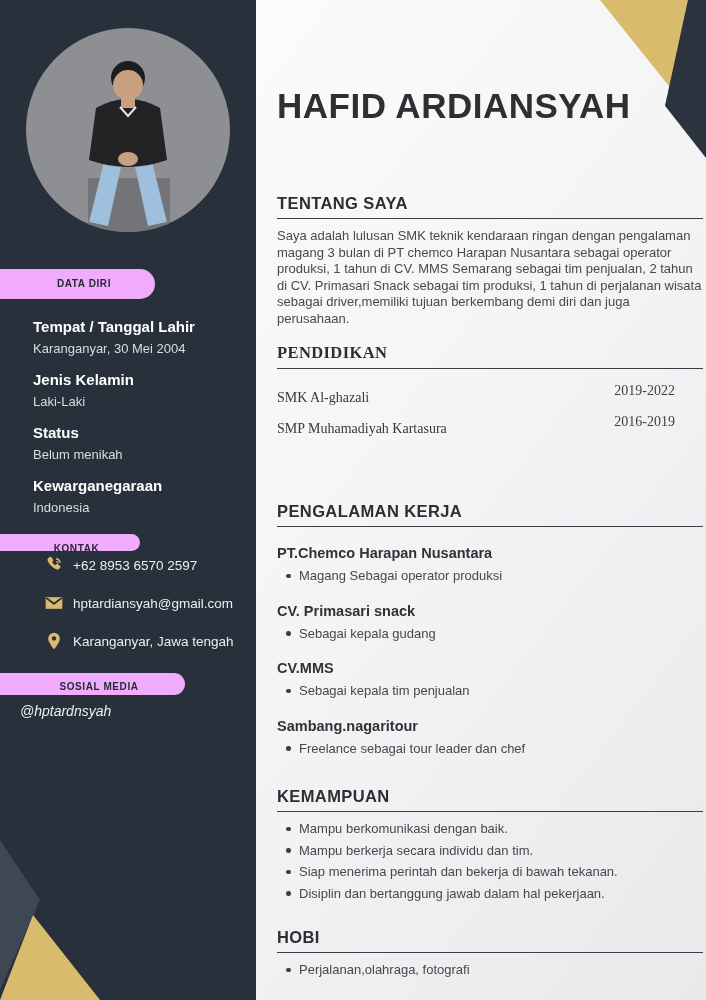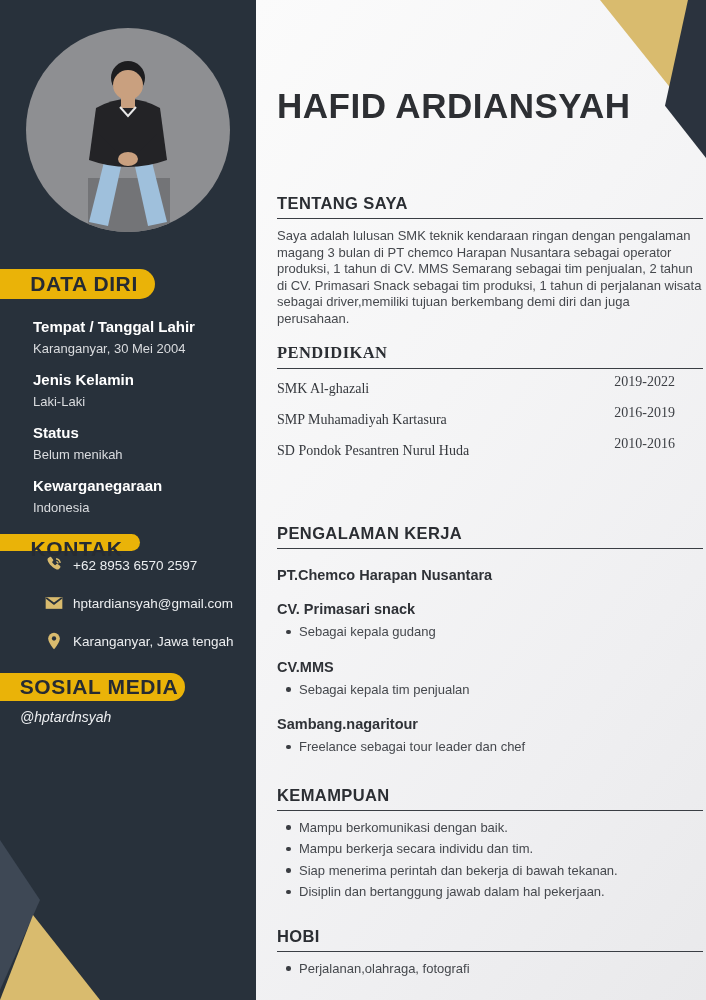--- a/index.html
+++ b/index.html
@@ -6,26 +6,26 @@
   html,body { background:#d7d7d7; }
   body { font-family:"Liberation Sans", sans-serif; }
   .page { position:relative; width:706px; height:1000px; margin:0 auto; display:flex; overflow:hidden; background:#f5f5f6; }
 
   
   .sidebar { position:relative; width:256px; height:100%; background:#28313b; flex:0 0 256px; overflow:hidden; z-index:2; }
   .photo-wrap { margin:28px auto 0; width:204px; height:204px; }
   .photo-circle { width:204px; height:204px; border-radius:50%; background:#8e8f92; overflow:hidden; }
   .photo-circle svg { display:block; }
 
-  .pill { background:#eab308; color:#262b33; font-weight:bold; font-size:21px; letter-spacing:.6px;
+  .pill { background:#f0abfc; color:#262b33; font-weight:bold; font-size:10px; letter-spacing:.6px;
           height:30px; line-height:30px; text-align:center; padding-left:13px;
           border-radius:0 17px 17px 0; }
   .pill-data  { width:155px; margin-top:37px; }
   .pill-kontak{ width:140px; margin-top:18px; height:17px; line-height:29px; }
-  .pill-sosmed{ width:185px; margin-top:22px; height:28px; line-height:28px; }
+  .pill-sosmed{ width:185px; margin-top:22px; height:22px; line-height:28px; }
 
   .fields { margin-top:18px; padding-left:33px; padding-right:14px; }
   .field { margin-bottom:13px; }
   .field-label { color:#ffffff; font-weight:bold; font-size:15px; line-height:20px; }
   .field-value { color:#dadcdf; font-size:13px; line-height:17px; margin-top:3px; }
 
   .contact-list { margin-top:4px; padding-left:44px; }
   .contact-row { display:flex; align-items:center; margin-bottom:18px; }
   .contact-row .cicon { width:20px; height:20px; flex:0 0 20px; margin-right:9px; }
   .contact-text { color:#eceef0; font-size:13.5px; }
@@ -38,21 +38,21 @@
   .content-inner { position:relative; padding:0 3px 0 21px; z-index:1; }
 
   .cv-name { margin-top:86px; font-size:35px; font-weight:bold; letter-spacing:.5px; color:#2d2f33; }
 
   .sec-title { font-size:16.5px; font-weight:bold; letter-spacing:.4px; color:#2b2e33;
                padding-bottom:5px; border-bottom:1.5px solid #3a3e44; }
   .sec-tentang { margin-top:68px; }
   .about-text { margin-top:9px; font-size:13px; line-height:16.5px; color:#46494e; }
 
   .sec-pendidikan { margin-top:16px;font-family:Liberation Serif, serif; }
-  .edu-rows { margin-top:0; }
+  .edu-rows { margin-top:9px; }
   .edu-row { display:flex; justify-content:space-between; height:31px; }
   .edu-school { font-size:14px; color:#35383d; margin-top:12px; }
   .edu-year { font-size:14px; color:#3c3f44; margin-top:5px; margin-right:28px; }
 
   .sec-pengalaman { margin-top:62px; }
   .job { margin-top:18px; }
   .job-company { font-size:14.5px; font-weight:bold; color:#2f3237; }
   ul.dots { list-style:none; margin-top:6px; }
   ul.dots li { position:relative; padding-left:22px; font-size:13px; line-height:17.5px; color:#45484d; margin-bottom:4px; }
   ul.dots li::before { content:""; position:absolute; left:9px; top:6.5px; width:4.5px; height:4.5px; border-radius:50%; background:#3a3d42; }
@@ -170,31 +170,30 @@
         <h2 class="sec-title">PENDIDIKAN</h2>
         <div class="edu-rows">
           <div class="edu-row">
             <span class="edu-school">SMK Al-ghazali</span>
             <span class="edu-year">2019-2022</span>
           </div>
           <div class="edu-row">
             <span class="edu-school">SMP Muhamadiyah Kartasura</span>
             <span class="edu-year">2016-2019</span>
           </div>
-          <div class="edu-row">
-            <span class="edu-school">SD Pondok Pesantren Nurul Huda</span>
-            <span class="edu-year">2010-2016</span>
-          </div>
         </div>
       </section>
 
       <section class="sec-pengalaman">
         <h2 class="sec-title">PENGALAMAN KERJA</h2>
         <div class="job">
           <div class="job-company">PT.Chemco Harapan Nusantara</div>
+          <ul class="dots">
+              <li>Magang Sebagai operator produksi</li>
+            </ul>
         </div>
         <div class="job">
           <div class="job-company">CV. Primasari snack</div>
           <ul class="dots">
               <li>Sebagai kepala gudang</li>
             </ul>
         </div>
         <div class="job">
           <div class="job-company">CV.MMS</div>
           <ul class="dots">

